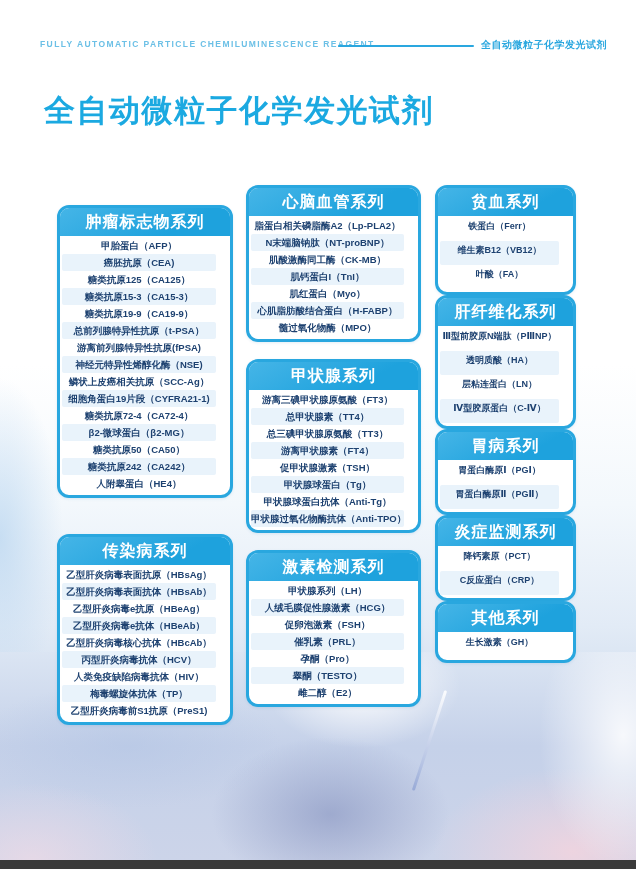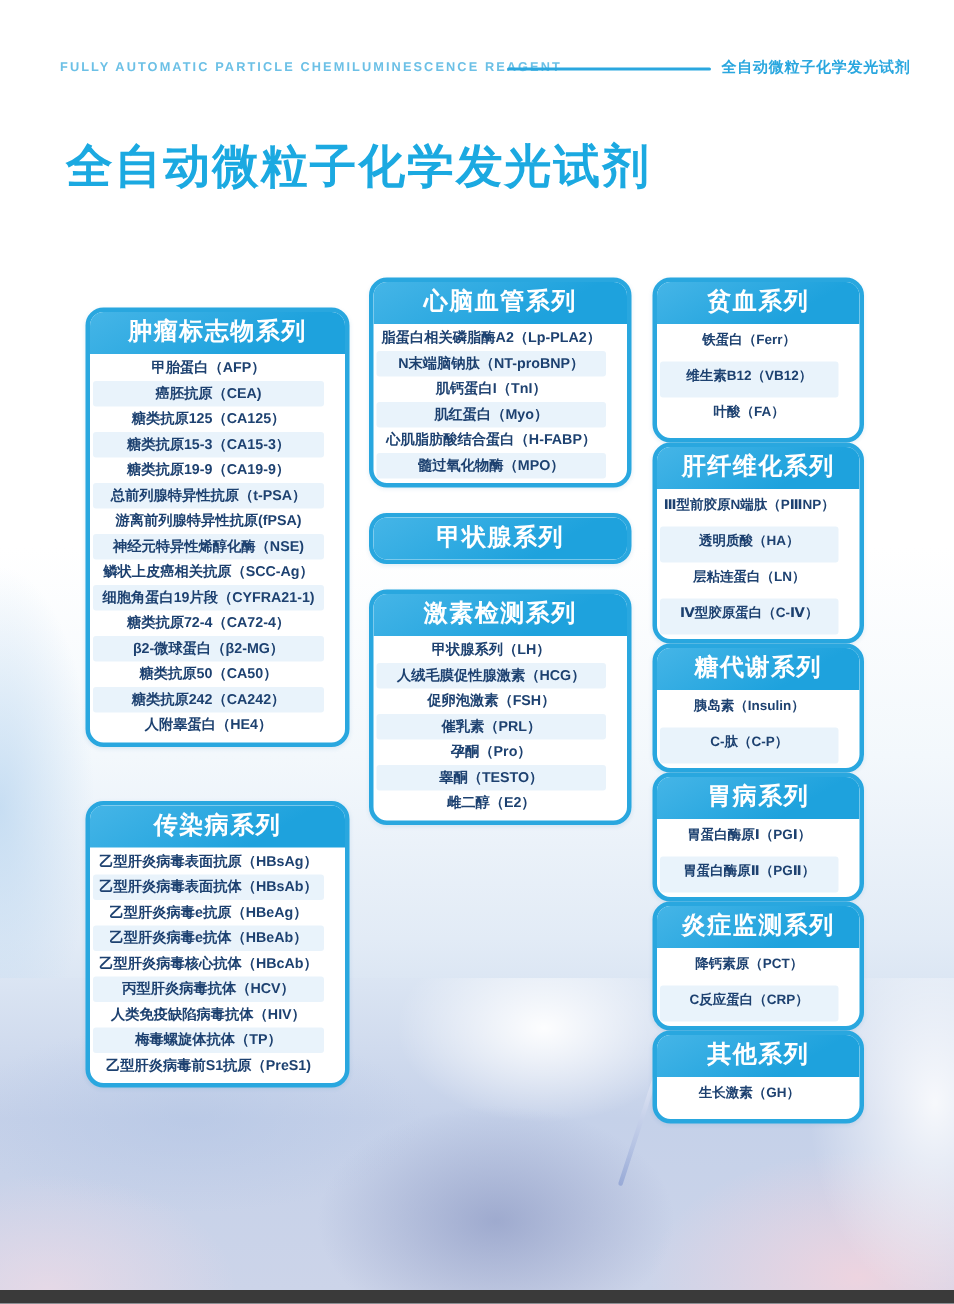--- a/index.html
+++ b/index.html
@@ -97,28 +97,39 @@
           <div class="row">乙型肝炎病毒前S1抗原（PreS1)</div>
         </div>
       </div>
     </div>
   <div class="col col-2">
       <div class="card">
         <div class="card-header">心脑血管系列</div>
         <div class="card-body">
           <div class="row">脂蛋白相关磷脂酶A2（Lp-PLA2）</div>
           <div class="row">N末端脑钠肽（NT-proBNP）</div>
+          <div class="row">肌酸激酶同工酶（CK-MB）</div>
           <div class="row">肌钙蛋白I（TnI）</div>
           <div class="row">肌红蛋白（Myo）</div>
           <div class="row">心肌脂肪酸结合蛋白（H-FABP）</div>
           <div class="row">髓过氧化物酶（MPO）</div>
         </div>
       </div>
       <div class="card">
         <div class="card-header">甲状腺系列</div>
+        <div class="card-body">
+          <div class="row">游离三碘甲状腺原氨酸（FT3）</div>
+          <div class="row">总甲状腺素（TT4）</div>
+          <div class="row">总三碘甲状腺原氨酸（TT3）</div>
+          <div class="row">游离甲状腺素（FT4）</div>
+          <div class="row">促甲状腺激素（TSH）</div>
+          <div class="row">甲状腺球蛋白（Tg）</div>
+          <div class="row">甲状腺球蛋白抗体（Anti-Tg）</div>
+          <div class="row">甲状腺过氧化物酶抗体（Anti-TPO）</div>
+        </div>
       </div>
       <div class="card">
         <div class="card-header">激素检测系列</div>
         <div class="card-body">
           <div class="row">甲状腺系列（LH）</div>
           <div class="row">人绒毛膜促性腺激素（HCG）</div>
           <div class="row">促卵泡激素（FSH）</div>
           <div class="row">催乳素（PRL）</div>
           <div class="row">孕酮（Pro）</div>
           <div class="row">睾酮（TESTO）</div>
@@ -138,27 +149,20 @@
       <div class="card">
         <div class="card-header">肝纤维化系列</div>
         <div class="card-body">
           <div class="row">Ⅲ型前胶原N端肽（PⅢNP）</div>
           <div class="row">透明质酸（HA）</div>
           <div class="row">层粘连蛋白（LN）</div>
           <div class="row">Ⅳ型胶原蛋白（C-Ⅳ）</div>
         </div>
       </div>
       <div class="card">
-        <div class="card-header">糖代谢系列</div>
-        <div class="card-body">
-          <div class="row">胰岛素（Insulin）</div>
-          <div class="row">C-肽（C-P）</div>
-        </div>
-      </div>
-      <div class="card">
         <div class="card-header">胃病系列</div>
         <div class="card-body">
           <div class="row">胃蛋白酶原Ⅰ（PGⅠ）</div>
           <div class="row">胃蛋白酶原Ⅱ（PGⅡ）</div>
         </div>
       </div>
       <div class="card">
         <div class="card-header">炎症监测系列</div>
         <div class="card-body">
           <div class="row">降钙素原（PCT）</div>

